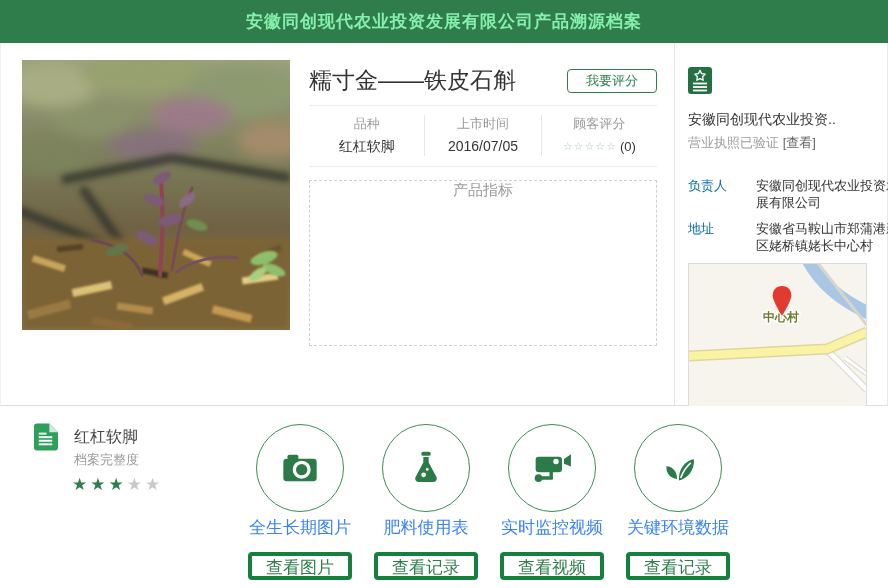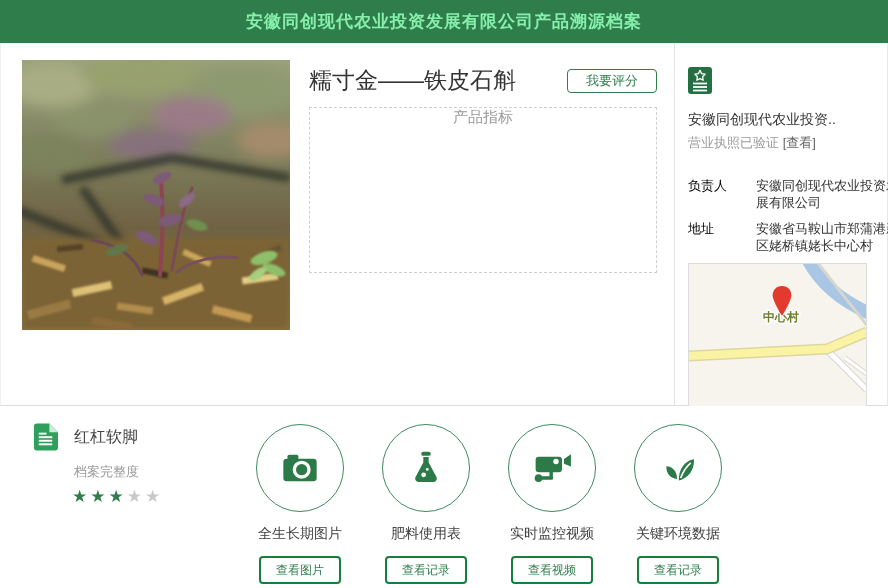--- a/index.html
+++ b/index.html
@@ -35,42 +35,42 @@
     display:flex; flex-direction:column; align-items:center; justify-content:space-between; }
   .ph-title { font-size:15px; color:#9a9a9a; }
   .ph-note { font-size:13px; color:#b4b4b4; margin-top:17px; }
 
   .sidebar { flex:1; margin-left:17px; border-left:1px solid #e5e5e5; padding:24px 18px 0 13px; }
   .company-name { font-size:14px; color:#333; margin-top:13px; white-space:nowrap; }
   .license { font-size:13px; color:#9b9b9b; margin-top:5px; }
   .view-link { color:#666; cursor:pointer; }
   .fields { margin-top:25px; }
   .field-row { display:flex; font-size:13px; line-height:17px; margin-bottom:9px; }
-  .field-label { flex:none; width:42px; color:#000000; margin-right:9px; }
+  .field-label { flex:none; width:42px; color:#0369a1; margin-right:9px; }
   .field-value { color:#333; width:148px;margin-left:17px; }
   .map-box { margin-top:7px; width:179px; height:144px; border:1px solid #dcdcdc; cursor:pointer; }
 
   
   .bottom { position:relative; height:182px; background:#fff; }
   .archive-block { position:absolute; left:33px; top:17px; }
   .archive-head { display:flex; align-items:center; }
   .archive-title { margin-left:16px; font-size:16px; color:#444; }
-  .completeness { margin-left:41px; margin-top:12px; font-size:13px; color:#999; }
+  .completeness { margin-left:41px; font-size:13px; color:#999; }
   .big-stars { margin-left:39px; margin-top:5px; font-size:17px; letter-spacing:3px; }
   .star-filled { color:#2e7d4b; }
   .star-empty { color:#c9c9c9; }
 
   .features { position:absolute; left:237px; top:18px; display:flex; }
   .feature { width:126px; display:flex; flex-direction:column; align-items:center; }
   .circle { width:88px; height:88px; border:1px solid #3d8a5c; border-radius:50%;
     display:flex; align-items:center; justify-content:center; background:#fff; }
-  .feature-label { margin-top:13px; font-size:14px; color:#404040; }
+  .feature-label { margin-top:4px; font-size:17px; color:#3b82f6; }
   .feature-btn { margin-top:13px; min-width:82px; height:28px; padding:0 14px;
-    border:2px solid #15803d; border-radius:4px; background:#fff; color:#2e7d4b;
-    font-size:12px; cursor:pointer; }
+    border:4px solid #15803d; border-radius:4px; background:#fff; color:#2e7d4b;
+    font-size:17px; cursor:pointer; }
 </style>
 </head>
 <body>
 
 <div class="header">
   <span>安徽同创现代农业投资发展有限公司产品溯源档案</span>
 </div>
 
 <div class="card">
 
@@ -147,20 +147,36 @@
       </g>
     </svg>
   </div>
 
   <div class="mid">
     <div class="title-row">
       <div class="product-title">糯寸金——铁皮石斛</div>
       <button class="rate-btn">我要评分</button>
     </div>
 
+    <div class="info-row">
+      <div class="info-col">
+        <div class="info-label">品种</div>
+        <div class="info-value">红杠软脚</div>
+      </div>
+      <div class="info-col">
+        <div class="info-label">上市时间</div>
+        <div class="info-value">2016/07/05</div>
+      </div>
+      <div class="info-col">
+        <div class="info-label">顾客评分</div>
+        <div class="info-value">
+          <span class="stars-small">☆☆☆☆☆</span><span class="rating-count">(0)</span>
+        </div>
+      </div>
+    </div>
 
     <div class="dashed-box">
       <div class="ph-title">产品指标</div>
     </div>
   </div>
 
   <div class="sidebar">
     <svg width="24" height="27" viewBox="0 0 24 27">
       <rect width="24" height="27" rx="3" fill="#257043"></rect>
       <path d="M12 3.4 l1.6 3.2 3.6 .55 -2.6 2.55 .6 3.6 -3.2 -1.7 -3.2 1.7 .6 -3.6 -2.6 -2.55 3.6 -.55 z" fill="none" stroke="#fff" stroke-width="1.3" stroke-linejoin="round"></path>

